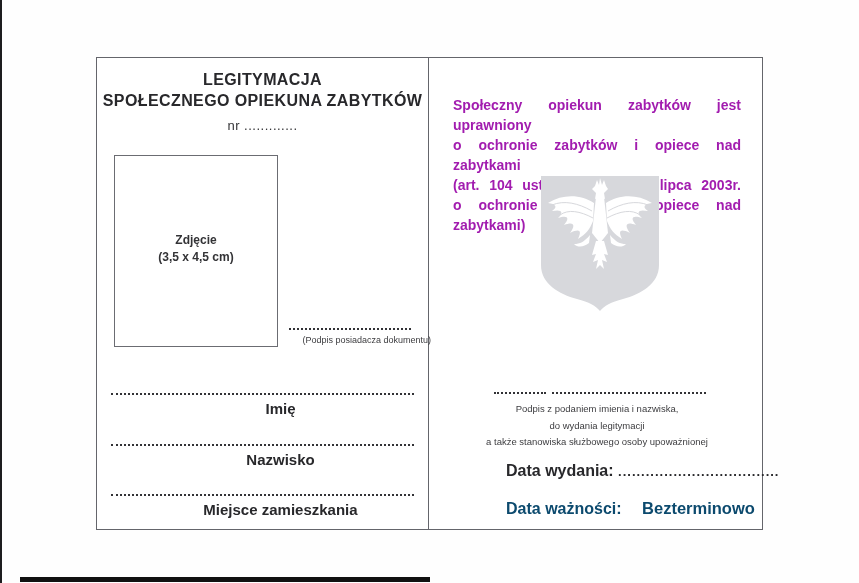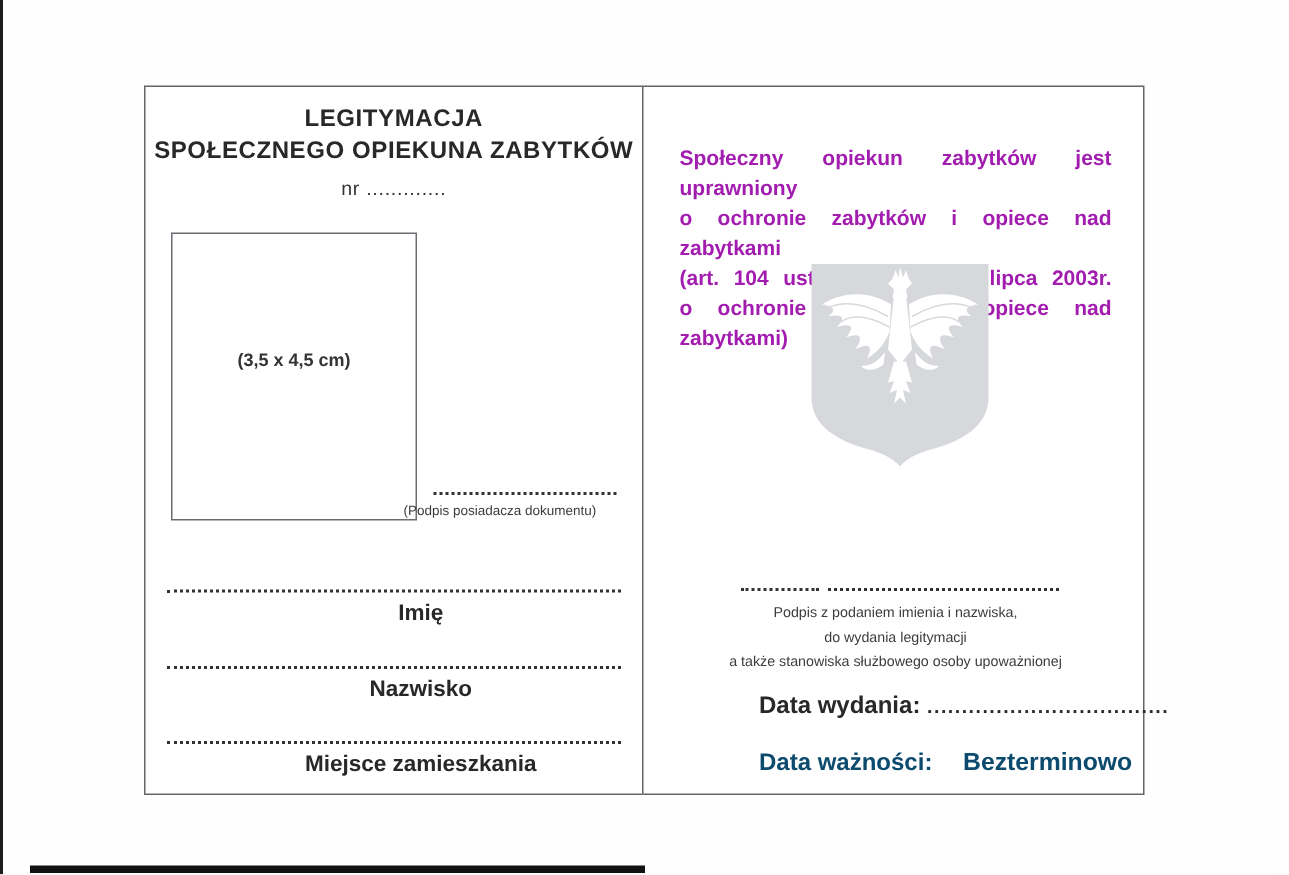--- a/index.html
+++ b/index.html
@@ -20,21 +20,21 @@
 
   
   .title{position:absolute;left:0;top:11px;width:100%;text-align:center;
          font-weight:bold;font-size:16px;line-height:21px;letter-spacing:.4px;color:#28282b;}
   .nr{position:absolute;left:0;top:60px;width:100%;text-align:center;font-size:13px;color:#333336;letter-spacing:.5px;}
   .photo-box{position:absolute;left:17px;top:97px;width:162px;height:190px;border:1px solid #6b6c72;
              box-sizing:content-box;text-align:center;}
   .photo-box .pb-inner{margin-top:76px;font-size:12px;font-weight:bold;line-height:17px;color:#333336;}
   .dotline{position:absolute;height:0;border-top:2px dotted #323236;}
   .sig-left{left:192px;top:270px;width:122px;}
-  .sig-caption-left{position:absolute;left:172px;top:277px;width:162px;text-align:left;
+  .sig-caption-left{position:absolute;left:172px;top:277px;width:162px;text-align:right;
                     font-size:9px;color:#3c3c3f;}
   .fline1{left:14px;top:335px;width:303px;}
   .fline2{left:14px;top:386px;width:303px;}
   .fline3{left:14px;top:436px;width:303px;}
   .flabel{position:absolute;left:18px;width:331px;text-align:center;font-weight:bold;font-size:15px;color:#28282b;}
   .flabel1{top:342px;}
   .flabel2{top:393px;}
   .flabel3{top:443px;}
 
   
@@ -66,20 +66,21 @@
 
     <section class="page left-page">
       <div class="title">
         <div>LEGITYMACJA</div>
         <div>SPOŁECZNEGO OPIEKUNA ZABYTKÓW</div>
       </div>
       <div class="nr">nr .............</div>
 
       <div class="photo-box">
         <div class="pb-inner">
+          <div>Zdjęcie</div>
           <div>(3,5 x 4,5 cm)</div>
         </div>
       </div>
 
       <div class="dotline sig-left"></div>
       <div class="sig-caption-left">(Podpis posiadacza dokumentu)</div>
 
       <div class="dotline fline1"></div>
       <div class="flabel flabel1">Imię</div>
 

